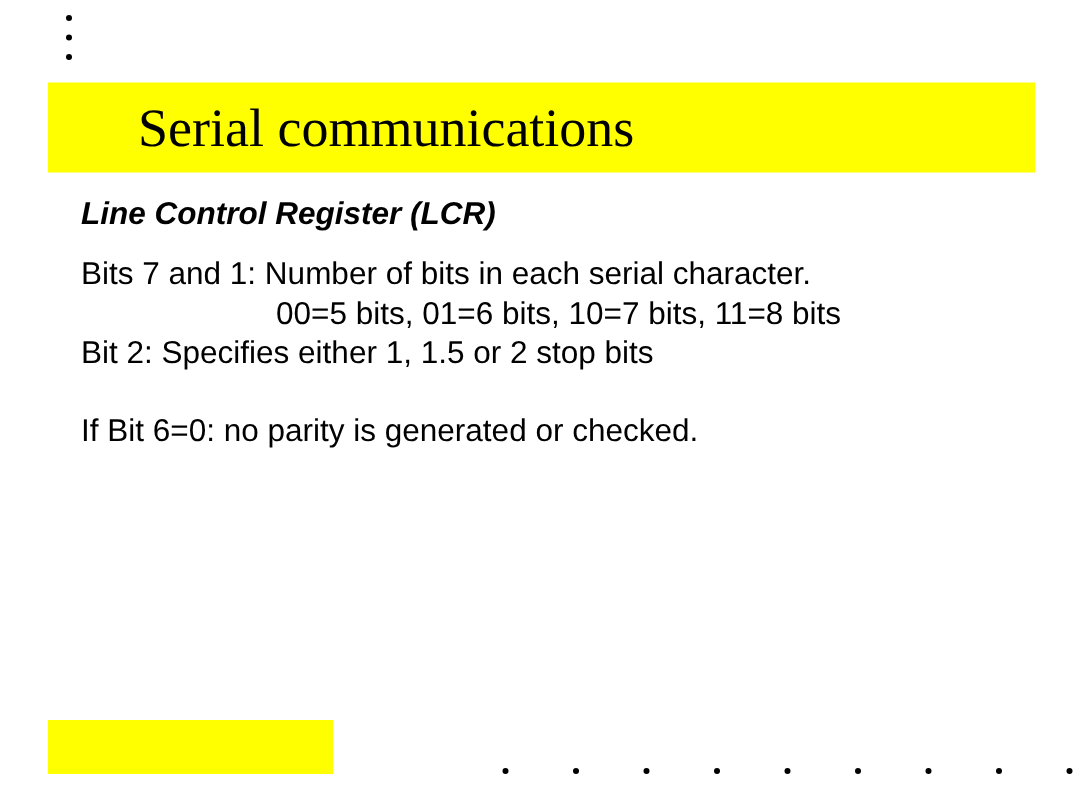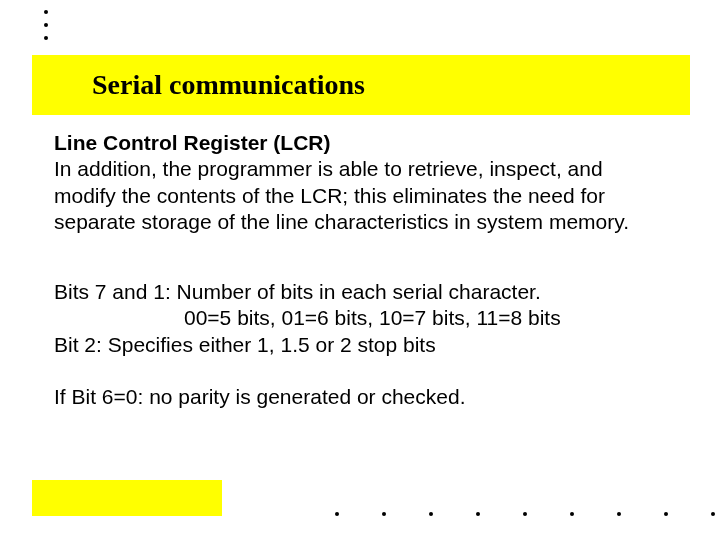--- a/index.html
+++ b/index.html
@@ -31,38 +31,39 @@
     left: 32px;
     width: 658px;
     height: 60px;
     background: #ffff00;
     display: flex;
     align-items: center;
     padding-left: 60px;
   }
   .title-text {
     font-family: "Times New Roman", Times, serif;
-    font-size: 28px;
-    font-weight: 700;
+    font-size: 36px;
+    font-weight: 400;
     color: #000;
   }
   .content {
     position: absolute;
     top: 130px;
     left: 54px;
     width: 610px;
     font-size: 21px;
     line-height: 1.25;
     color: #000;
   }
   .subtitle {
     font-weight: bold;
   }
   .para1 {
-    margin-bottom: 44px;
+    margin-bottom: 14px;
+    font-style: italic;
   }
   .para2 {
   }
   .indent {
     display: inline-block;
     padding-left: 130px;
   }
   .bottom-bar {
     position: absolute;
     left: 32px;
@@ -96,21 +97,20 @@
   <div class="dot"></div>
 </div>
 
 <div class="title-bar">
   <span class="title-text">Serial communications</span>
 </div>
 
 <div class="content">
   <div class="para1">
     <span class="subtitle">Line Control Register (LCR)</span><br>
-    <span>In addition, the programmer is able to retrieve, inspect, and modify the contents of the LCR; this eliminates the need for separate storage of the line characteristics in system memory.</span>
   </div>
   <div class="para2">
     <span>Bits 7 and 1: Number of bits in each serial character.</span><br>
     <span class="indent">00=5 bits, 01=6 bits, 10=7 bits, 11=8 bits</span><br>
     <span>Bit 2: Specifies either 1, 1.5 or 2 stop bits</span><br>
     <br>
     <span>If Bit 6=0: no parity is generated or checked.</span>
   </div>
 </div>
 

